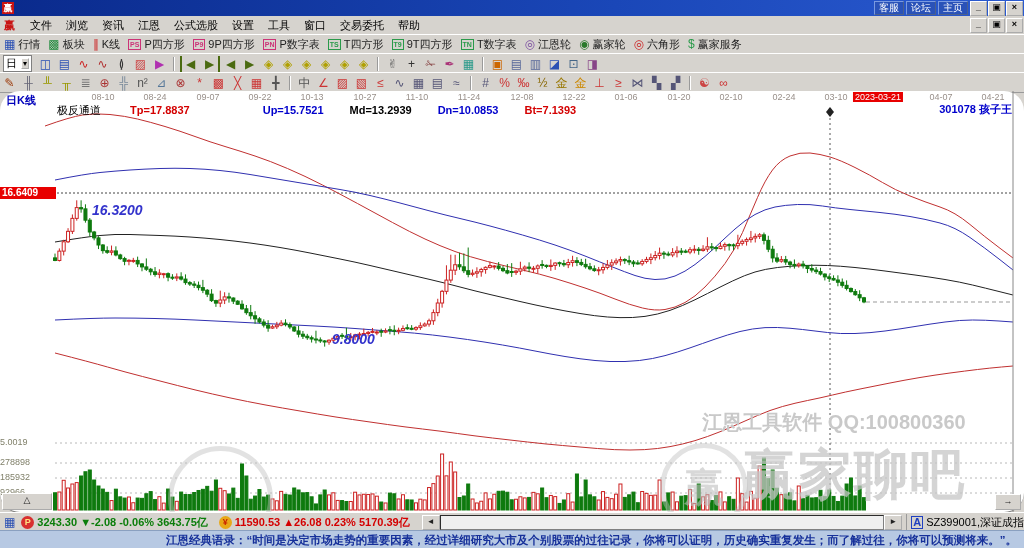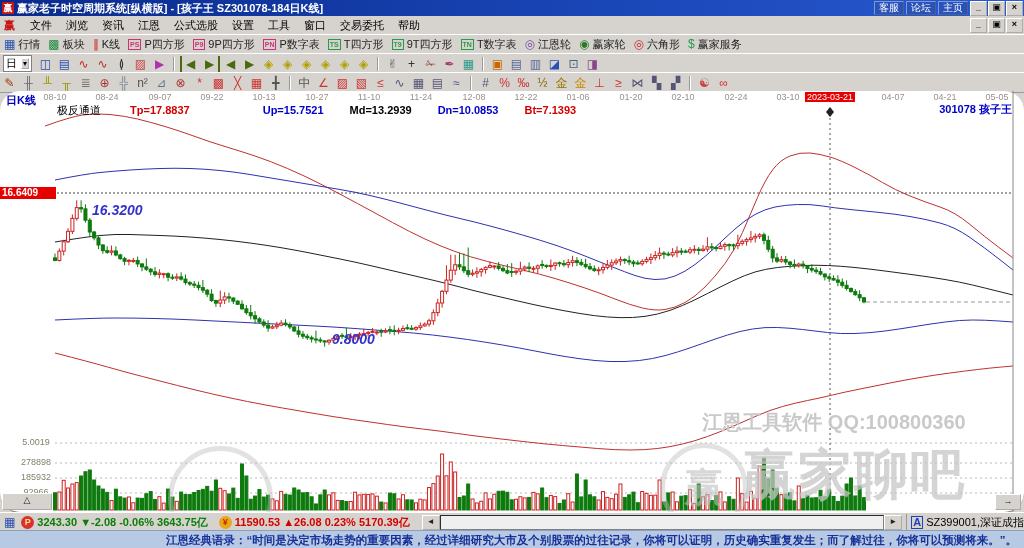--- a/index.html
+++ b/index.html
@@ -36,29 +36,29 @@
   .daybox{display:inline-flex;align-items:center;border:1px solid #808080;background:#fff;height:15px;
     font-size:11px;padding:0 2px;margin:0 4px 0 3px;}
   .daybox .arr{font-size:8px;margin-left:4px;background:#d6d3ce;border:1px outset #fff;padding:0 1px;}
   
   #chart{position:absolute;left:0;top:91px;width:1024px;height:421px;background:#fff;
     border-bottom:1px solid #808080;border-radius:20px;}
   #chart svg{position:absolute;left:0;top:0;}
   .abs{position:absolute;}
   #tab-dayk{left:6px;top:2px;color:#0000bb;font-weight:bold;font-size:11px;}
   #dates{position:absolute;left:0;top:1px;width:1024px;height:10px;}
-  .date{position:absolute;transform:translateX(-50%);font-size:9px;color:#99908a;}
+  .date{position:absolute;transform:translateX(-50%);font-size:9px;color:#99908a;margin-left:48px;}
   .date.dhl{background:#e80000;color:#fff;padding:0 2px;z-index:3;}
   #indrow{left:57px;top:12px;font-size:11px;}
   #indrow span{margin-right:26px;}
   #stock-label{right:12px;top:11px;color:#0000cc;font-weight:bold;font-size:11px;}
   #pricemark{left:0;top:96px;width:52px;background:#e80000;color:#fff;font-size:10px;
     font-weight:bold;text-align:left;padding:0 2px;line-height:12px;}
   .bluann{color:#3333cc;font-size:14px;font-weight:bold;font-style:italic;}
-  .axlabel{color:#80806a;font-size:9px;width:50px;text-align:center;padding-left:11px;}
+  .axlabel{color:#80806a;font-size:9px;width:50px;text-align:left;}
   #wm1{left:648px;top:318px;width:372px;text-align:center;font-size:20px;font-weight:bold;color:#c9c9c9;}
   #wm2{left:742px;top:348px;font-size:54px;font-weight:bold;color:#c6c6c6;opacity:.75;letter-spacing:2px;}
   .wring{border:5px solid rgba(190,190,190,.45);border-radius:50%;}
   #ring1{left:168px;top:355px;width:95px;height:95px;}
   #ring2{left:660px;top:352px;width:78px;height:78px;color:rgba(190,190,190,.6);
     font-size:40px;font-weight:bold;text-align:center;line-height:78px;}
   .minibtn{background:#d6d3ce;border:1px outset #fff;font-size:9px;line-height:13px;text-align:center;color:#222;}
   #tri-btn{left:2px;top:402px;width:48px;height:15px;}
   #arr-btn{left:995px;top:403px;width:24px;height:14px;}
   
@@ -80,21 +80,20 @@
     border-top:1px solid #8aa0c0;color:#16309a;font-size:11.5px;font-weight:bold;
     line-height:18px;padding-left:166px;box-sizing:border-box;white-space:nowrap;}
 </style>
 </head>
 <body>
 
 <div id="app">
 
   <div id="titlebar">
     <span class="appicon">赢</span>
-    <span>赢家老子时空周期系统[纵横版] - [孩子王  SZ301078-184日K线]</span>
     <span class="tlinks">
         <span class="tlink">客服</span>
         <span class="tlink">论坛</span>
         <span class="tlink">主页</span>
       </span>
     <span id="title-controls" style="display:flex">
         <span class="win-btn">_</span>
         <span class="win-btn">▣</span>
         <span class="win-btn">×</span>
       </span>

